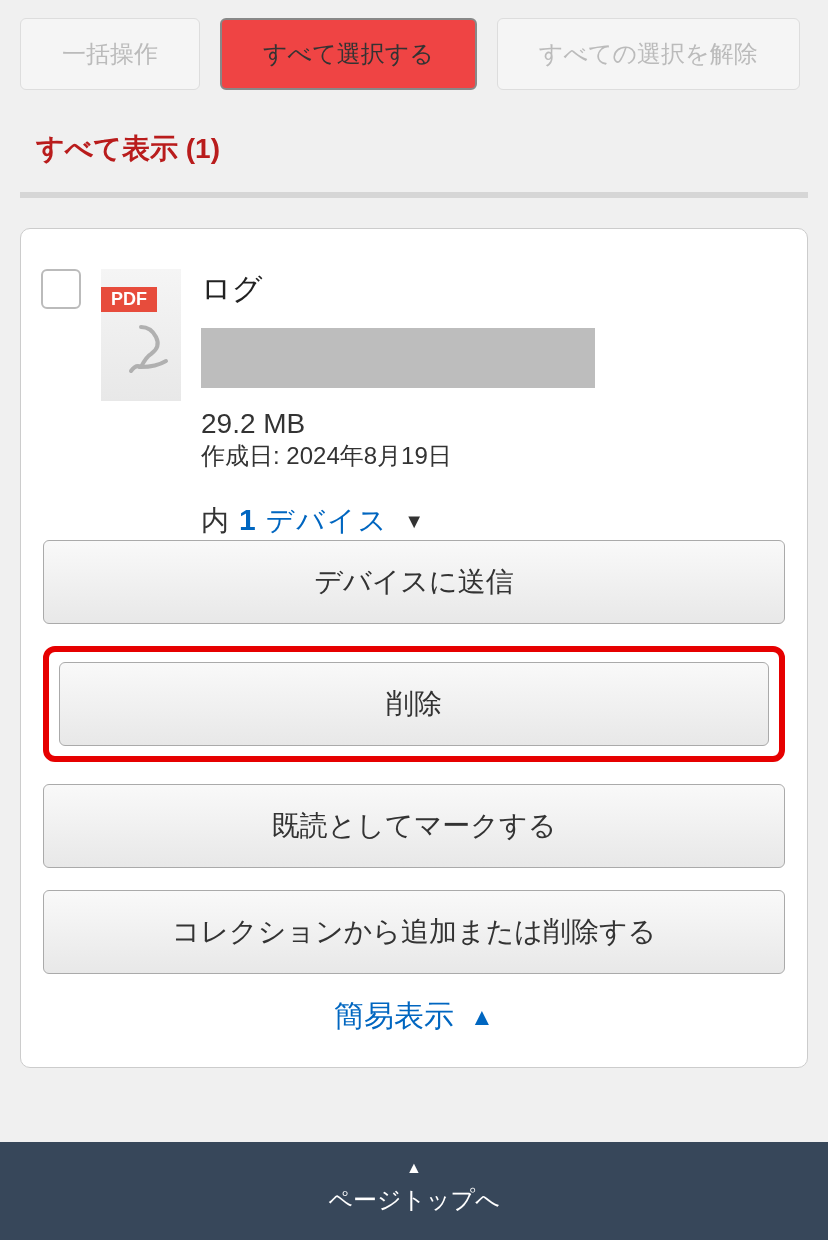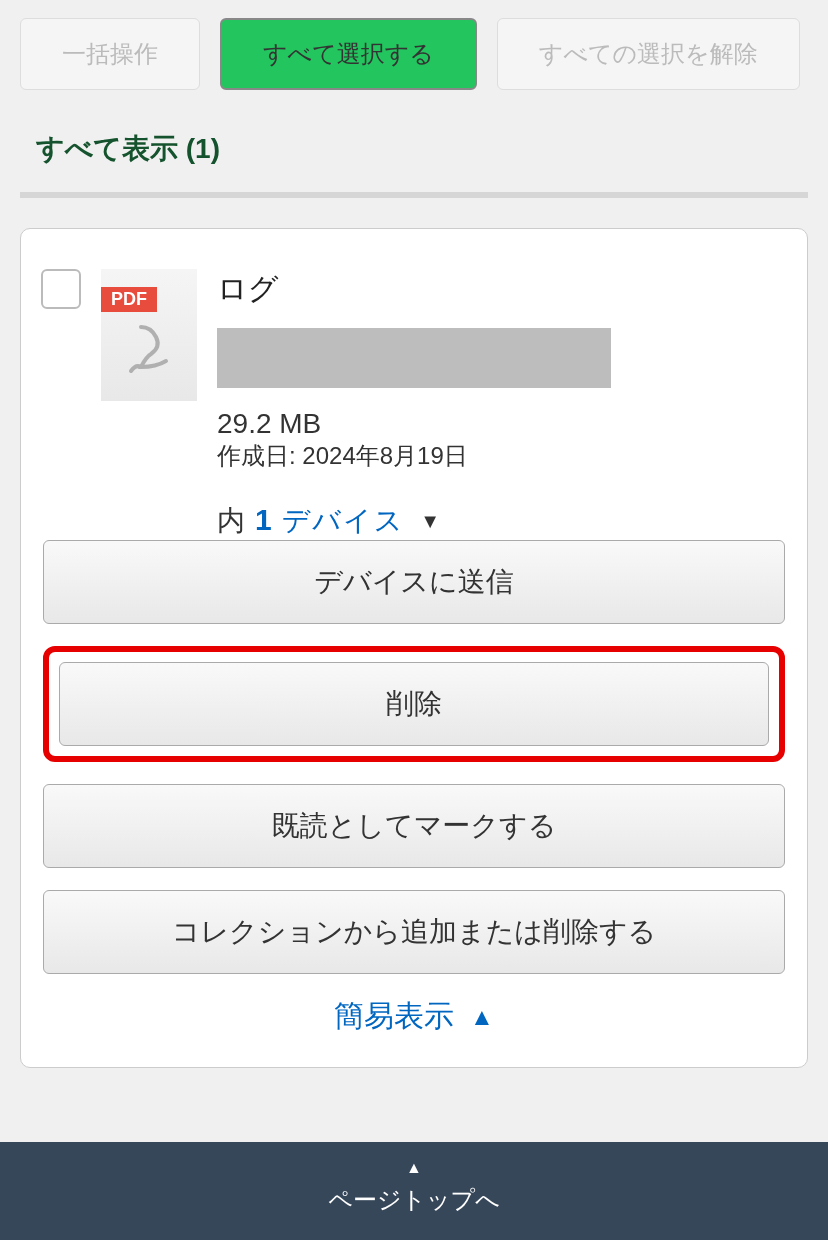--- a/index.html
+++ b/index.html
@@ -29,26 +29,26 @@
       cursor: pointer;
     }
     .tab-btn.disabled {
       color: #bbb;
       border-color: #ddd;
       background: #f5f5f5;
     }
     .tab-btn.selected {
       border: 2px solid #888;
       color: #333;
-      background: #22c55e;
+      background: #ef4444;
     }
     .list-header {
       font-size: 28px;
       font-weight: bold;
-      color: #14532d;
+      color: #b91c1c;
       padding: 10px 16px 24px 16px;
     }
     .divider {
       height: 6px;
       background: #d6d6d6;
       margin: 0 20px;
     }
     .card {
       margin: 30px 20px 0 20px;
       background: #fff;
@@ -64,21 +64,21 @@
     .checkbox {
       width: 40px;
       height: 40px;
       border: 2px solid #bbb;
       border-radius: 6px;
       background: #fff;
       flex-shrink: 0;
       cursor: pointer;
     }
     .thumb {
-      width: 96px;
+      width: 80px;
       height: 132px;
       background: linear-gradient(180deg, #f5f5f5 0%, #e8e8e8 100%);
       position: relative;
       flex-shrink: 0;
       padding-left: 18px;
     }
     .pdf-badge {
       position: absolute;
       top: 18px;
       left: 0;

